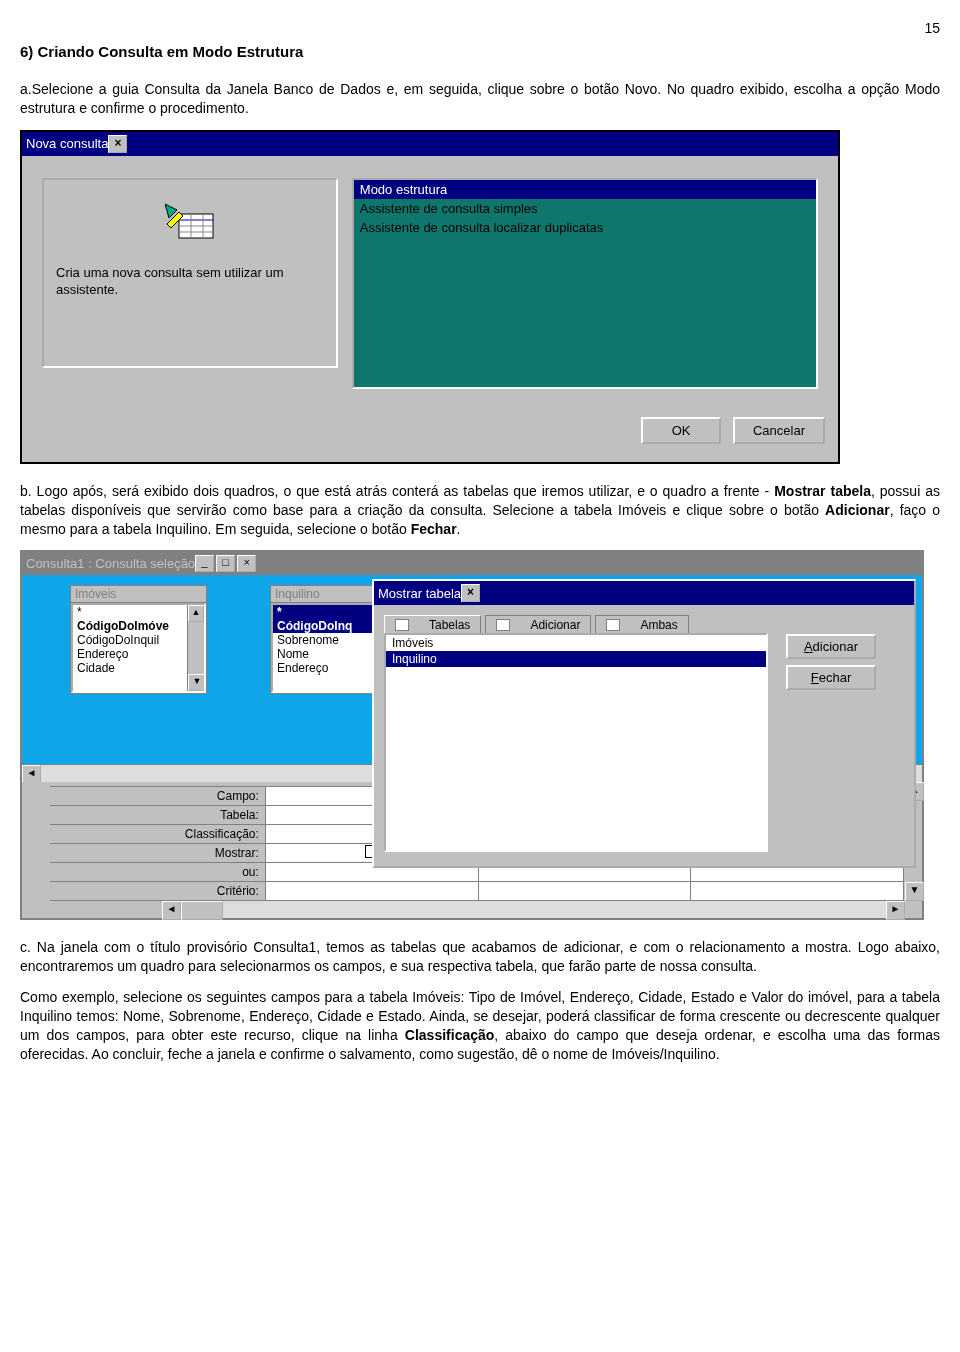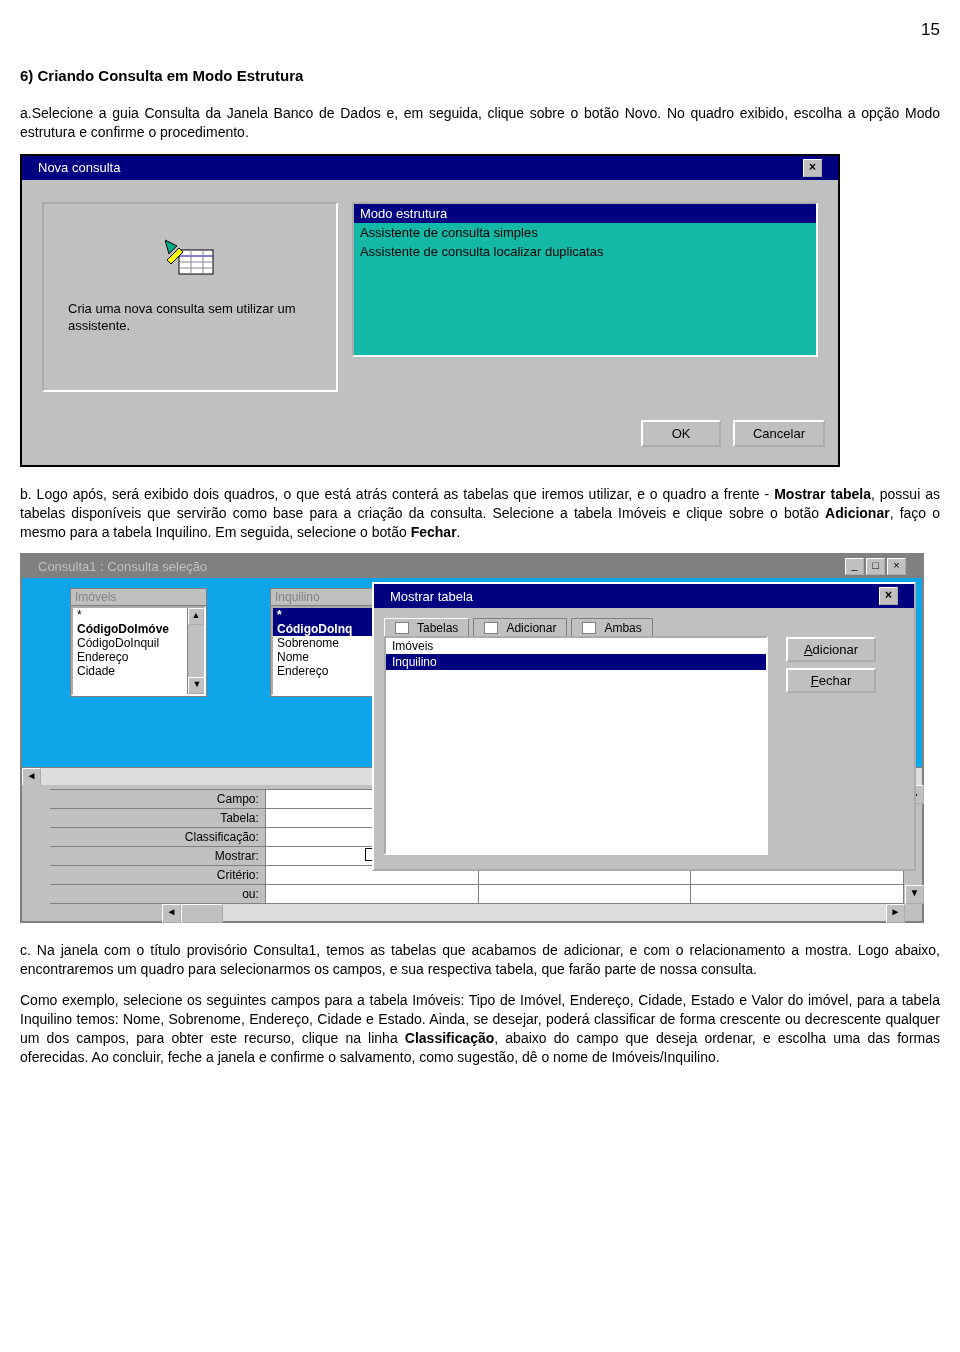--- a/index.html
+++ b/index.html
@@ -1,30 +1,30 @@
 <!DOCTYPE html>
 <html><head>
 <meta charset="utf-8">
 <style>
 body{margin:0;padding:20px;font-family:Arial,sans-serif;font-size:14px;background:#fff;width:920px}
-.page-num{text-align:right;font-size:17px;margin-bottom:27px}
+.page-num{text-align:right;font-size:14px;margin-bottom:7px}
 .heading{font-weight:bold;font-size:15px;margin-bottom:20px}
 .para{font-size:14px;line-height:1.35;text-align:justify;margin-bottom:12px}
 .para b{font-weight:bold}
 
 
 .dlg{border:2px solid #000;background:#c0c0c0;margin:8px 0 18px 0;width:816px;position:relative}
-.titlebar{background:#000080;color:#fff;font-family:Arial;font-size:13px;padding:3px 16px;display:flex;justify-content:space-between;align-items:center}
+.titlebar{background:#000080;color:#fff;font-family:Arial;font-size:13px;padding:3px 4px;display:flex;align-items:center}
 .titlebar .close{background:#c0c0c0;color:#000;width:17px;height:16px;text-align:center;line-height:14px;font-weight:bold;border:1px outset #fff;font-size:12px}
 .dlg1-body{padding:22px 20px 18px 20px;display:flex;gap:14px}
-.dlg1-left{width:298px;border:2px inset #fff;background:#c0c0c0;padding:24px;height:190px;box-sizing:border-box}
+.dlg1-left{width:298px;border:2px inset #fff;background:#c0c0c0;padding:12px;height:190px;box-sizing:border-box}
 .dlg1-left .icon-wrap{text-align:center;margin:10px 0 20px 0}
 .dlg1-left .icon-svg{width:50px;height:40px}
 .dlg1-left .desc{font-size:13px;line-height:1.3}
-.dlg1-right{width:470px;border:2px inset #fff;background:#14b8a6;height:155px;box-sizing:border-box;font-size:13px}
+.dlg1-right{width:470px;border:2px inset #fff;background:#0f766e;height:211px;box-sizing:border-box;font-size:13px}
 .dlg1-right .item{padding:2px 6px}
 .dlg1-right .item.sel{background:#000080;color:#fff}
 .dlg1-btns{text-align:right;padding:10px 13px 18px 0}
 .winbtn{background:#c0c0c0;border:2px outset #fff;padding:4px 18px;font-size:13px;margin-left:8px;min-width:80px}
 
 
 .qwin{border:2px solid #808080;background:#c0c0c0;width:900px;margin:8px 0 18px 0}
 .qwin .titlebar{background:#808080;color:#c0c0c0}
 .qwin .titlebtns{display:flex;gap:2px}
 .qwin .titlebtns span{background:#c0c0c0;color:#000;width:17px;height:15px;text-align:center;line-height:13px;border:1px outset #fff;font-size:11px}
@@ -36,21 +36,21 @@
 .tbl-box .tblist .it.b{font-weight:bold}
 .tbl-box .tblist .it.sel{background:#000080;color:#fff}
 .tbl-box .tblist .sb{position:absolute;right:0;top:0;width:16px;height:100%;background:#c0c0c0;border-left:1px solid #808080}
 .tbl-box .tblist .sb .up,.tbl-box .tblist .sb .dn{height:15px;background:#c0c0c0;border:1px outset #fff;font-size:9px;text-align:center;line-height:13px}
 .tbl1{left:48px;top:10px}
 .tbl2{left:248px;top:10px}
 
 .showtbl{position:absolute;left:350px;top:4px;width:540px;background:#c0c0c0;border:2px outset #fff;z-index:5}
 .showtbl .titlebar{background:#000080;color:#fff}
 .showtbl .tabs{padding:10px 10px 0 10px;display:flex;gap:4px;font-size:12px}
-.showtbl .tab{border:1px solid #808080;border-bottom:none;padding:2px 10px;background:#c0c0c0;display:flex;gap:8px;align-items:center}
+.showtbl .tab{border:1px solid #808080;border-bottom:none;padding:2px 10px;background:#c0c0c0;display:flex;gap:20px;align-items:center}
 .showtbl .tab.active{background:#c0c0c0;border-top:1px solid #fff;border-left:1px solid #fff}
 .showtbl .tabicon{width:12px;height:10px;border:1px solid #808080;background:#fff;display:inline-block}
 .showtbl .body{padding:0 10px 14px 10px;display:flex;gap:10px}
 .showtbl .listbox{border:2px inset #fff;background:#fff;width:380px;height:215px;font-size:12px;margin-top:-1px}
 .showtbl .listbox .it{padding:1px 6px}
 .showtbl .listbox .it.sel{background:#000080;color:#fff}
 .showtbl .btncol{display:flex;flex-direction:column;gap:6px;padding-top:0}
 .showtbl .winbtn{min-width:90px;text-align:center;padding:3px 8px}
 .showtbl .winbtn u{text-decoration:underline}
 
@@ -208,27 +208,27 @@
             <td class="cell"></td>
             <td class="cell"></td>
           </tr>
       <tr>
             <td class="lbl">Mostrar:</td>
             <td class="cell" style="text-align:center"><span class="chk"></span></td>
             <td class="cell"></td>
             <td class="cell"></td>
           </tr>
       <tr>
+            <td class="lbl">ou:</td>
+            <td class="cell"></td>
+            <td class="cell"></td>
+            <td class="cell"></td>
+          </tr>
+      <tr>
             <td class="lbl">Critério:</td>
-            <td class="cell"></td>
-            <td class="cell"></td>
-            <td class="cell"></td>
-          </tr>
-      <tr>
-            <td class="lbl">ou:</td>
             <td class="cell"></td>
             <td class="cell"></td>
             <td class="cell"></td>
           </tr>
     </tbody>
       </table>
     <div class="hsb">
         <div class="ar">◄</div>
         <div class="track">
           <div class="thumb"></div>

